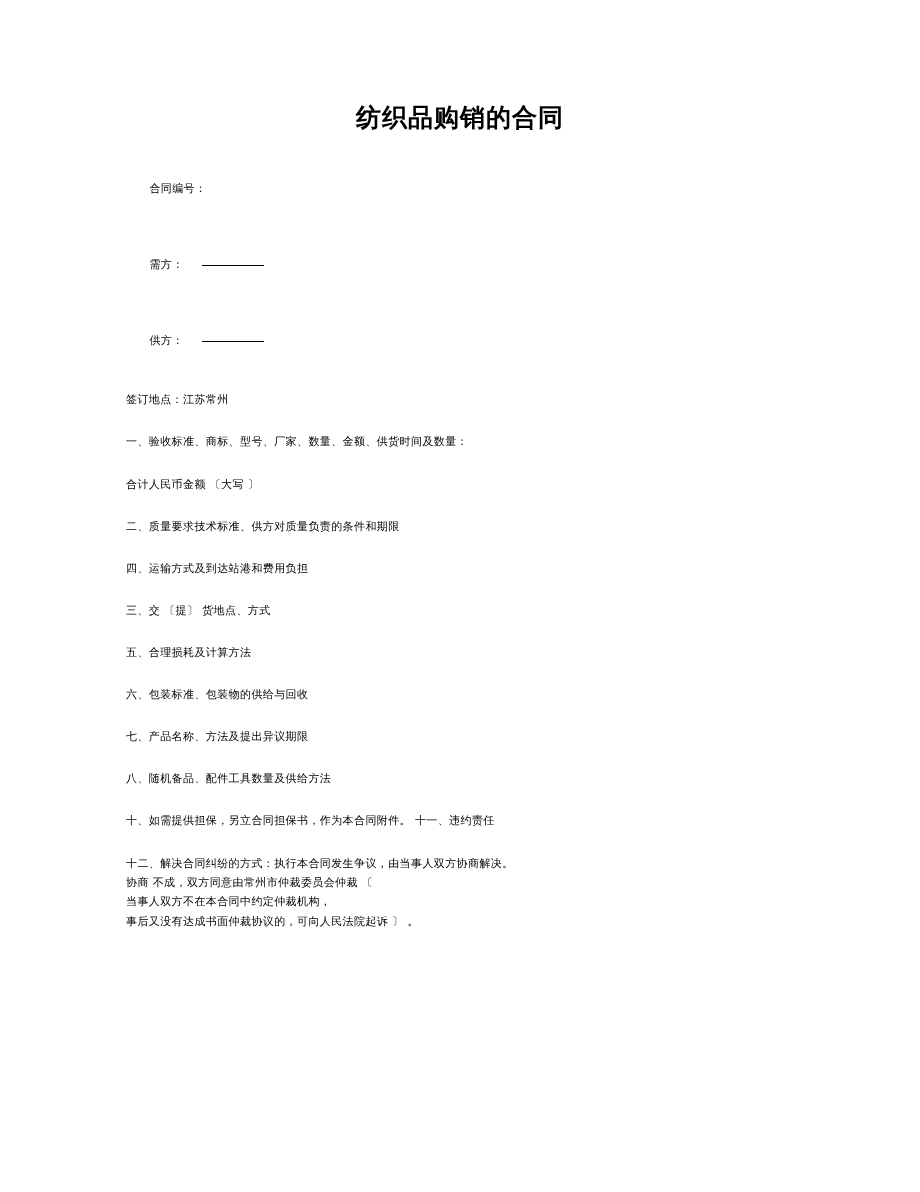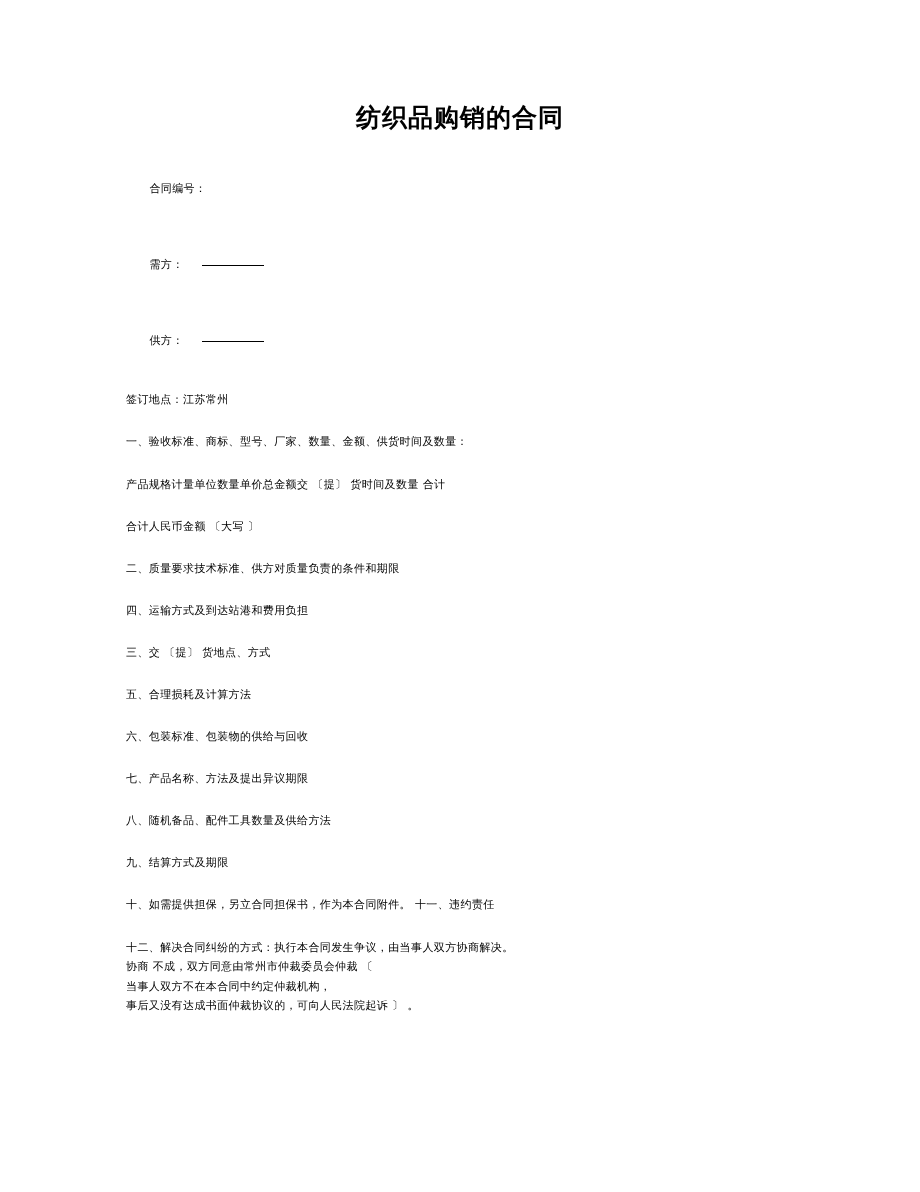--- a/index.html
+++ b/index.html
@@ -76,30 +76,28 @@
     </p>
 
     <p class="para">
       <span>供方：</span><span class="blank-line"></span>
     </p>
 
     <p class="para">签订地点：江苏常州</p>
 
 
     <p class="para">一、验收标准、商标、型号、厂家、数量、金额、供货时间及数量：</p>
-    <p class="para">产品规格计量单位数量单价总金额交 〔提〕 货时间及数量 合计</p>
     <p class="para">合计人民币金额 〔大写 〕</p>
     <p class="para">二、质量要求技术标准、供方对质量负责的条件和期限</p>
     <p class="para">四、运输方式及到达站港和费用负担</p>
     <p class="para">三、交 〔提〕 货地点、方式</p>
     <p class="para">五、合理损耗及计算方法</p>
     <p class="para">六、包装标准、包装物的供给与回收</p>
     <p class="para">七、产品名称、方法及提出异议期限</p>
     <p class="para">八、随机备品、配件工具数量及供给方法</p>
-    <p class="para">九、结算方式及期限</p>
     <p class="para">十、如需提供担保，另立合同担保书，作为本合同附件。 十一、违约责任</p>
 
     <p class="para multiline">十二、解决合同纠纷的方式：执行本合同发生争议，由当事人双方协商解决。
 协商 不成，双方同意由常州市仲裁委员会仲裁 〔
 当事人双方不在本合同中约定仲裁机构，
 事后又没有达成书面仲裁协议的，可向人民法院起诉 〕 。</p>
 
   </div>
 </div>
 

